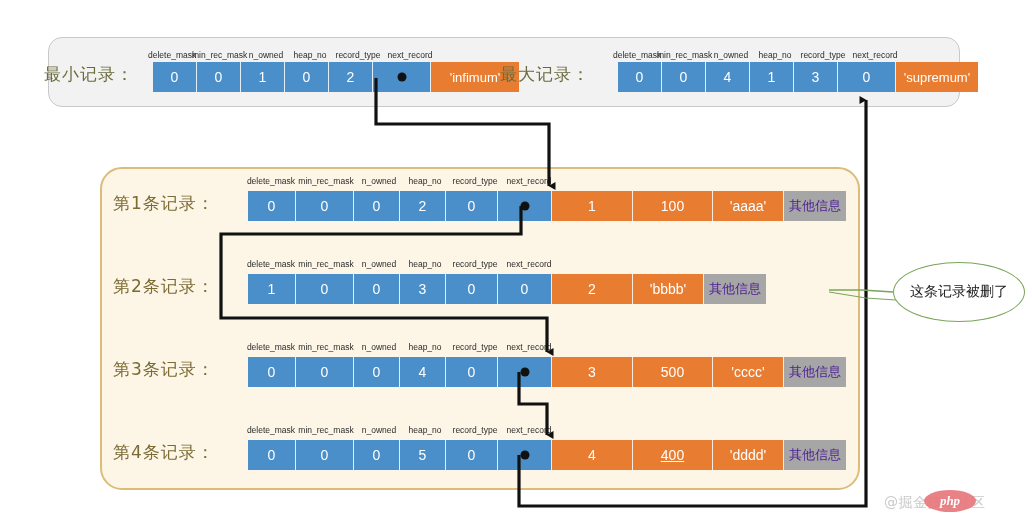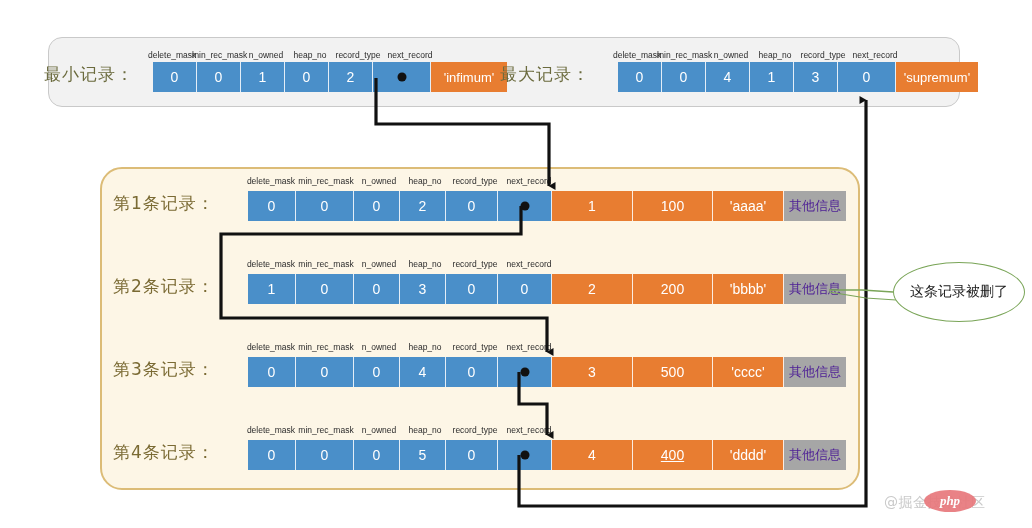--- a/index.html
+++ b/index.html
@@ -116,21 +116,21 @@
 
   <div class="strip" style="left:153px;top:62px;">
     <div class="cell blue" style="width:44px;">0</div>
     <div class="cell blue" style="width:44px;">0</div>
     <div class="cell blue" style="width:44px;">1</div>
     <div class="cell blue" style="width:44px;">0</div>
     <div class="cell blue" style="width:44px;">2</div>
     <div class="cell blue" style="width:58px;">
       <span class="dot"></span>
     </div>
-    <div class="cell orange lit" style="width:76px;">'infimum'</div>
+    <div class="cell orange lit" style="width:88px;">'infimum'</div>
   </div>
 
   <div class="cn-label grey" style="left:500px;top:63px;">最大记录：</div>
 
   <div class="hdr-row" style="left:613px;top:50px;width:250px;">
     <div class="hdr" style="left:0px;width:44px;">delete_mask</div>
     <div class="hdr" style="left:44px;width:52px;">min_rec_mask</div>
     <div class="hdr" style="left:96px;width:44px;">n_owned</div>
     <div class="hdr" style="left:140px;width:44px;">heap_no</div>
     <div class="hdr" style="left:184px;width:52px;">record_type</div>
@@ -183,21 +183,20 @@
     <div class="hdr" style="left:256px;width:54px;">next_record</div>
   </div>
   <div class="strip" style="left:248px;top:274px;">
     <div class="cell blue" style="width:48px;">1</div>
     <div class="cell blue" style="width:58px;">0</div>
     <div class="cell blue" style="width:46px;">0</div>
     <div class="cell blue" style="width:46px;">3</div>
     <div class="cell blue" style="width:52px;">0</div>
     <div class="cell blue" style="width:54px;">0</div>
     <div class="cell orange" style="width:81px;">2</div>
-    <div class="cell orange" style="width:80px;">200</div>
     <div class="cell orange" style="width:71px;">'bbbb'</div>
     <div class="cell grey" style="width:62px;">其他信息</div>
   </div>
 
   <div class="cn-label" style="left:113px;top:358px;">第3条记录：</div>
   <div class="hdr-row" style="left:246px;top:342px;width:288px;">
     <div class="hdr" style="left:0px;width:50px;">delete_mask</div>
     <div class="hdr" style="left:50px;width:60px;">min_rec_mask</div>
     <div class="hdr" style="left:110px;width:46px;">n_owned</div>
     <div class="hdr" style="left:156px;width:46px;">heap_no</div>

